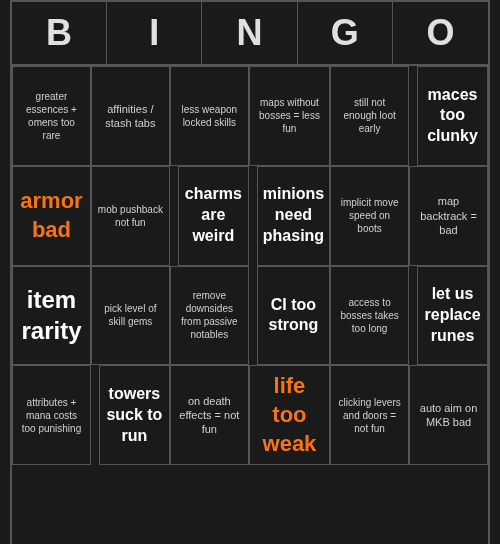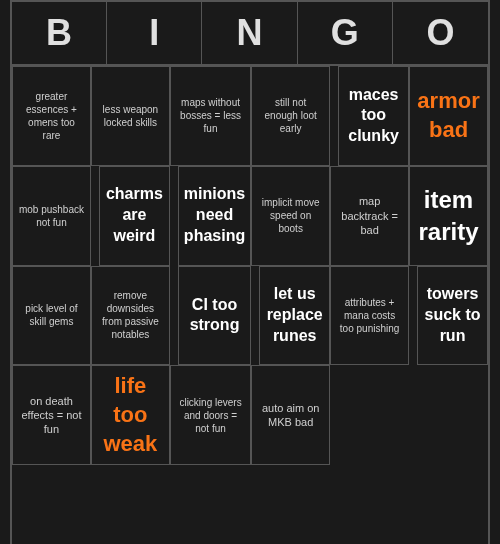--- a/index.html
+++ b/index.html
@@ -73,34 +73,36 @@
 <div class="bingo-card">
   <div class="bingo-header">
     <div class="header-cell">B</div>
     <div class="header-cell">I</div>
     <div class="header-cell">N</div>
     <div class="header-cell">G</div>
     <div class="header-cell">O</div>
   </div>
   <div class="bingo-grid" id="grid">
   <div class="cell small">greater essences + omens too rare</div>
+      <div class="cell">affinities / stash tabs</div>
       <div class="cell small">less weapon locked skills</div>
       <div class="cell small">maps without bosses = less fun</div>
       <div class="cell small">still not enough loot early</div>
       <div class="cell medium">maces too clunky</div>
       <div class="cell large">armor bad</div>
       <div class="cell small">mob pushback not fun</div>
       <div class="cell medium">charms are weird</div>
       <div class="cell medium">minions need phasing</div>
       <div class="cell small">implicit move speed on boots</div>
       <div class="cell">map backtrack = bad</div>
       <div class="cell xlarge">item rarity</div>
       <div class="cell small">pick level of skill gems</div>
       <div class="cell small">remove downsides from passive notables</div>
       <div class="cell medium">CI too strong</div>
+      <div class="cell small">access to bosses takes too long</div>
       <div class="cell medium">let us replace runes</div>
       <div class="cell small">attributes + mana costs too punishing</div>
       <div class="cell medium">towers suck to run</div>
       <div class="cell">on death effects = not fun</div>
       <div class="cell large">life too weak</div>
       <div class="cell small">clicking levers and doors = not fun</div>
       <div class="cell">auto aim on MKB bad</div>
     </div>
 </div>
 

